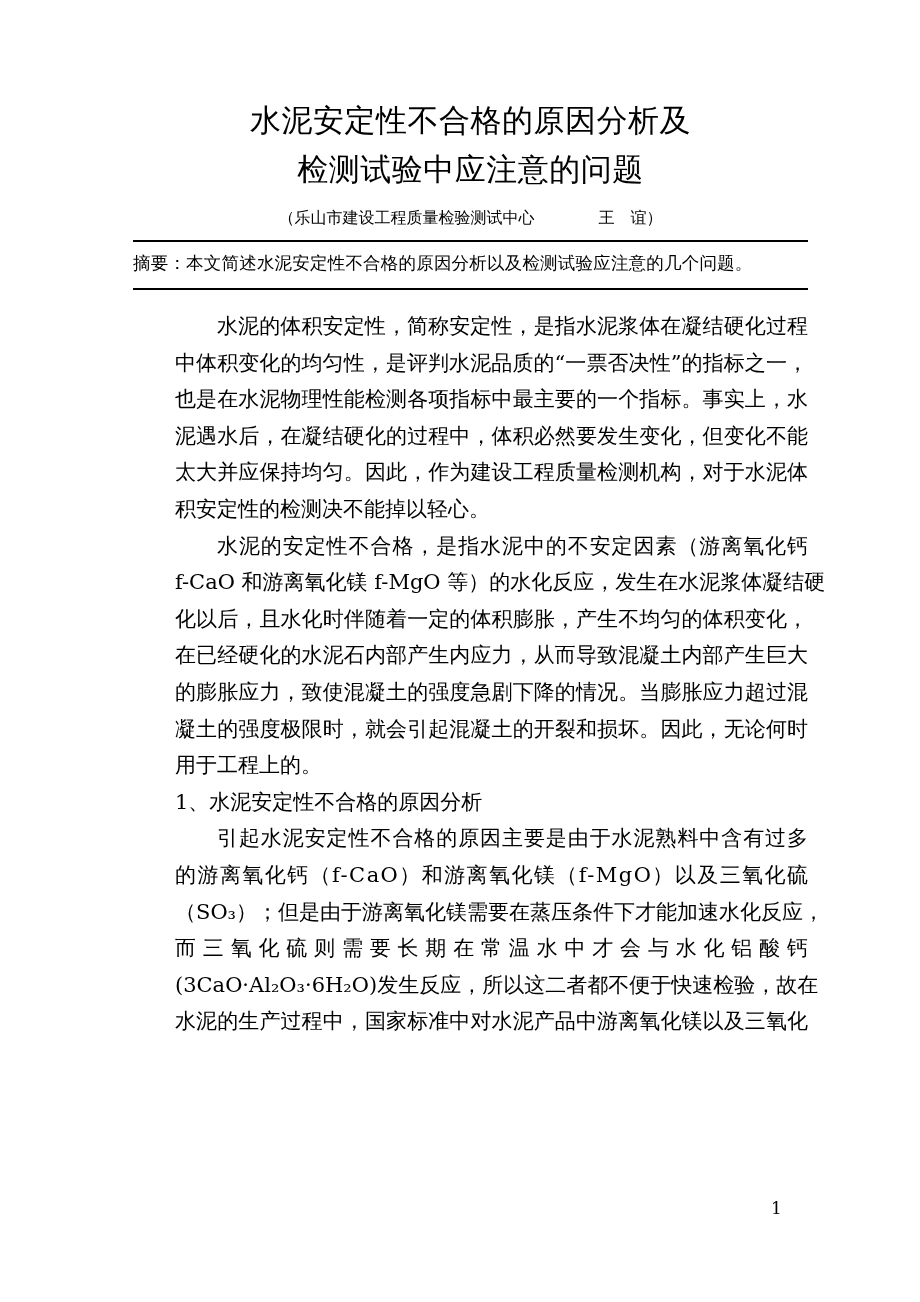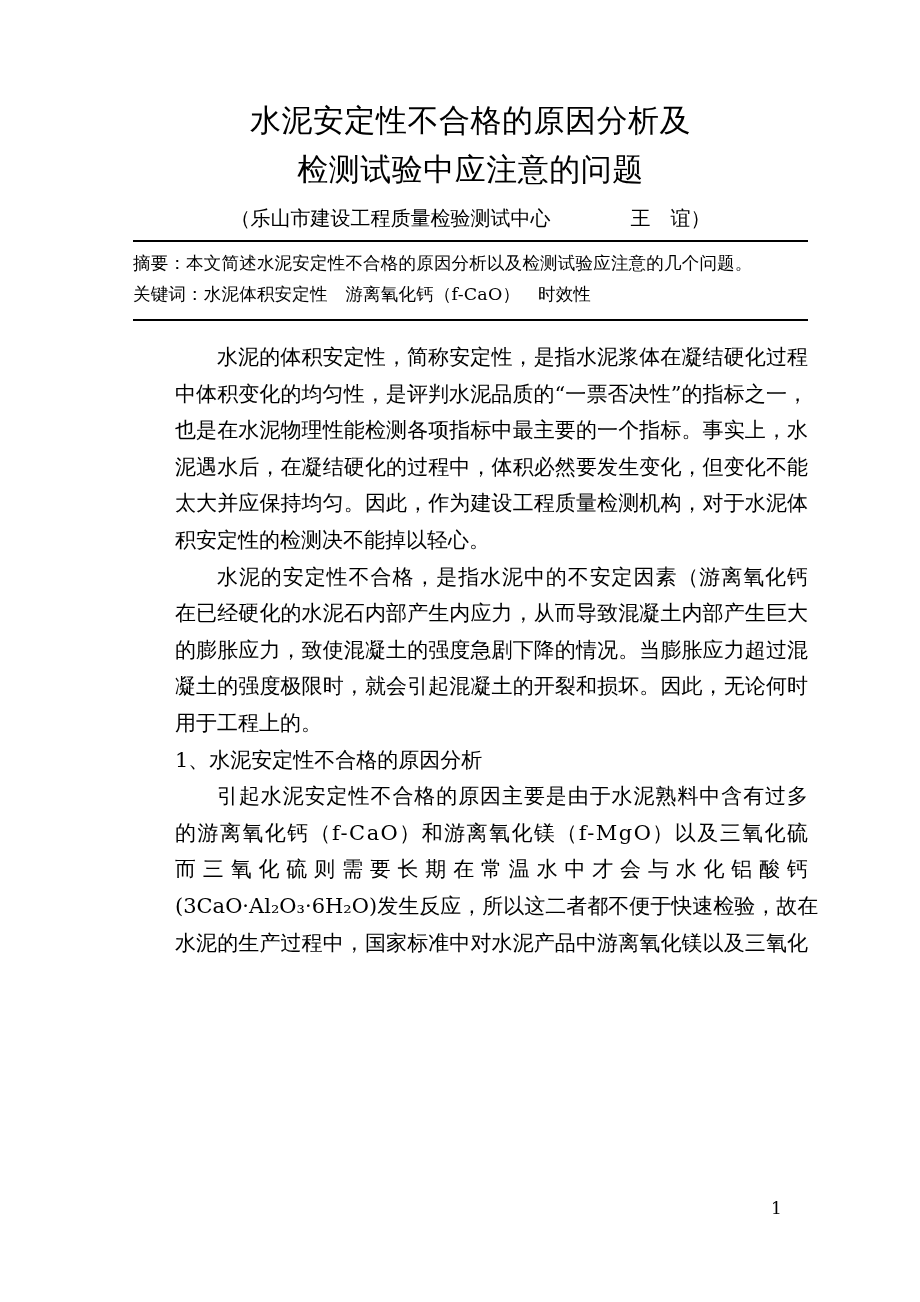--- a/index.html
+++ b/index.html
@@ -39,21 +39,21 @@
     font-family: "DejaVu Serif", "Liberation Serif", serif;
   }
   .doc-title .title-line {
     display: block;
     white-space: nowrap;
   }
 
   
   .affiliation {
     text-align: center;
-    font-size: 20px;
+    font-size: 16px;
     line-height: 26px;
     margin: 0;
     padding-top: 11px;
     white-space: pre;
   }
 
   
   .rule {
     height: 0;
     border: 0;
@@ -120,51 +120,53 @@
       <span class="title-line">水泥安定性不合格的原因分析及</span>
       <span class="title-line">检测试验中应注意的问题</span>
     </h1>
 
     <div class="affiliation">（乐山市建设工程质量检验测试中心　　　　王　谊）</div>
 
     <hr class="rule rule-top">
 
     <div class="abstract-block">
       <p class="abstract-line">摘要：本文简述水泥安定性不合格的原因分析以及检测试验应注意的几个问题。</p>
-      <p class="abstract-line">关键词：水泥体积安定性　游离氧化钙（f-CaO）　时效性</p>
     </div>
 
     <hr class="rule rule-bottom">
 
     <div class="body-block">
 
       <p class="para indent">
         <span class="ln just" style="display: block;"><span style="letter-spacing: 0.111111px; margin-left: 42px;">水泥的体积安定性，简称安定性，是指水泥浆体在凝结硬化过程</span></span>
         <span class="ln just" style="display: block;"><span style="letter-spacing: 0.0838542px;">中体积变化的均匀性，是评判水泥品质的“一票否决性”的指标之一，</span></span>
         <span class="ln just" style="display: block;"><span style="letter-spacing: 0.103448px;">也是在水泥物理性能检测各项指标中最主要的一个指标。事实上，水</span></span>
         <span class="ln just" style="display: block;"><span style="letter-spacing: 0.103448px;">泥遇水后，在凝结硬化的过程中，体积必然要发生变化，但变化不能</span></span>
         <span class="ln just" style="display: block;"><span style="letter-spacing: 0.103448px;">太大并应保持均匀。因此，作为建设工程质量检测机构，对于水泥体</span></span>
         <span class="ln">积安定性的检测决不能掉以轻心。</span>
       </p>
 
       <p class="para indent">
         <span class="ln just" style="display: block;"><span style="letter-spacing: 0.923077px; margin-left: 42px;">水泥的安定性不合格，是指水泥中的不安定因素（游离氧化钙</span></span>
+        <span class="ln just" style="display: block;"><span>f-CaO 和游离氧化镁 f-MgO 等）的水化反应，发生在水泥浆体凝结硬</span></span>
+        <span class="ln just" style="display: block;"><span style="letter-spacing: 0.103448px;">化以后，且水化时伴随着一定的体积膨胀，产生不均匀的体积变化，</span></span>
         <span class="ln just" style="display: block;"><span style="letter-spacing: 0.103448px;">在已经硬化的水泥石内部产生内应力，从而导致混凝土内部产生巨大</span></span>
         <span class="ln just" style="display: block;"><span style="letter-spacing: 0.103448px; margin-top: 38px;">的膨胀应力，致使混凝土的强度急剧下降的情况。当膨胀应力超过混</span></span>
         <span class="ln just" style="display: block;"><span style="letter-spacing: 0.103448px;">凝土的强度极限时，就会引起混凝土的开裂和损坏。因此，无论何时</span></span>
         <span class="ln">用于工程上的。</span>
       </p>
 
       <p class="para indent">
         <span class="ln">1、水泥安定性不合格的原因分析</span>
       </p>
 
       <p class="para indent">
         <span class="ln just" style="display: block;"><span style="letter-spacing: 0.923077px; margin-left: 42px;">引起水泥安定性不合格的原因主要是由于水泥熟料中含有过多</span></span>
         <span class="ln just" style="display: block;"><span style="letter-spacing: 1.44456px;">的游离氧化钙（f-CaO）和游离氧化镁（f-MgO）以及三氧化硫</span></span>
+        <span class="ln just" style="display: block;"><span>（SO₃）；但是由于游离氧化镁需要在蒸压条件下才能加速水化反应，</span></span>
         <span class="ln just" style="display: block;"><span style="letter-spacing: 6.81818px;">而三氧化硫则需要长期在常温水中才会与水化铝酸钙</span></span>
         <span class="ln just" style="display: block;"><span>(3CaO·Al₂O₃·6H₂O)发生反应，所以这二者都不便于快速检验，故在</span></span>
         <span class="ln just" style="display: block;"><span style="letter-spacing: 0.103448px;">水泥的生产过程中，国家标准中对水泥产品中游离氧化镁以及三氧化</span></span>
       </p>
 
     </div>
   </div>
 
   <div class="page-number">1</div>
 

